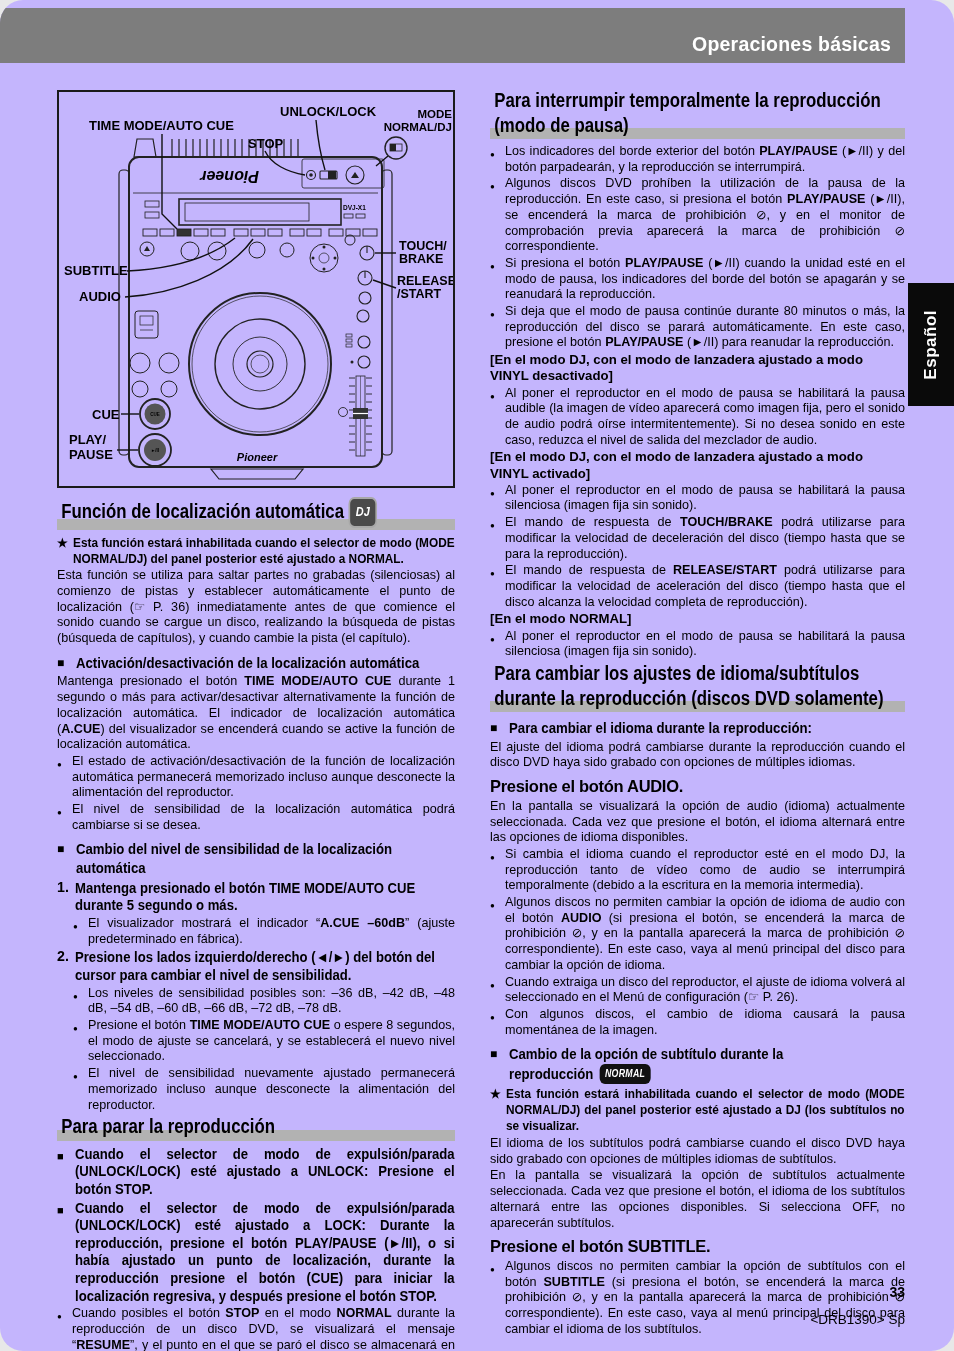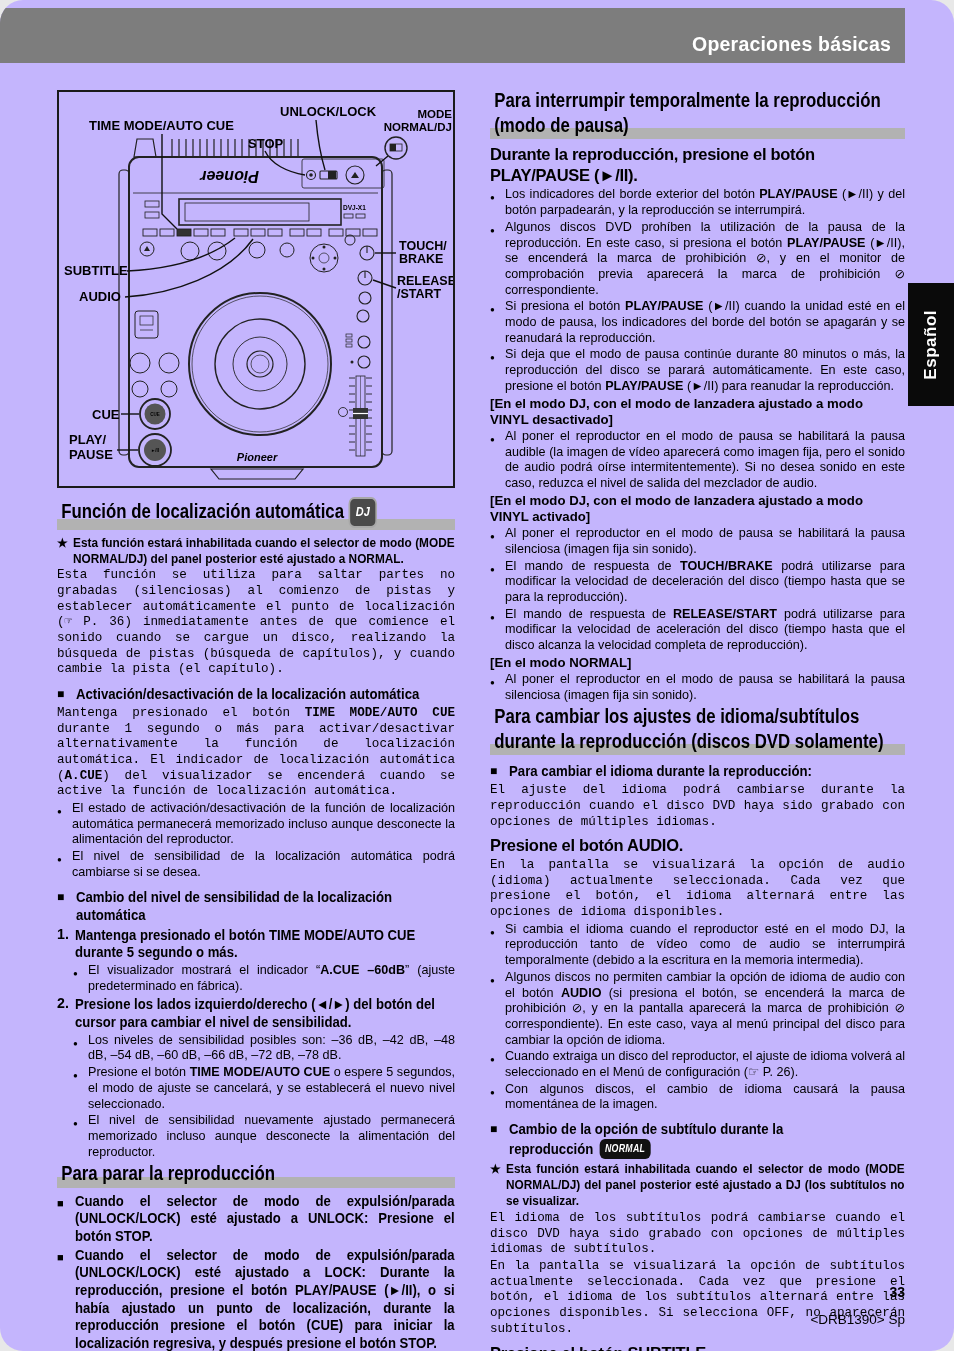--- a/index.html
+++ b/index.html
@@ -34,21 +34,21 @@
                white-space:pre-line;width:119%;transform:scaleX(0.84);transform-origin:0 0;
                padding-left:5px;box-sizing:border-box;}
   
   .hsub{margin:7px 0 2px;padding-left:19px;}
   .hsub .mk{font-size:12px;top:2px;}
   .hsub .ct{font-weight:bold;font-size:15px;line-height:18.5px;white-space:pre-line;
             display:inline-block;width:113%;transform:scaleX(0.88);transform-origin:0 0;}
   
   .boldsub{margin:5px 0 2px;}
   .boldsub .ct{font-weight:bold;font-size:16.5px;line-height:20px;letter-spacing:-.3px;}
-  .para{text-align:justify;font-family:Liberation Mono, monospace;}
+  .para{text-align:justify;}
   .bullet{padding-left:15px;text-align:justify;}
   .bullet .mk{font-size:8px;top:3px;}
   .bullet.sub{padding-left:31px;}
   .bullet.sub .mk{left:16px;}
   .star{padding-left:16px;font-weight:bold;}
   .star .mk{font-size:12px;top:1px;}
   .star .ct{display:inline-block;width:108%;transform:scaleX(0.925);transform-origin:0 0;
             font-size:12.8px;line-height:16px;text-align:justify;}
   .bracket{font-weight:bold;font-size:13.2px;line-height:16.2px;}
   .num{padding-left:18px;margin-top:2px;}
@@ -245,31 +245,30 @@
       <div class="blk para"><span class="ct"><span>Esta función se utiliza para saltar partes no grabadas (silenciosas) al comienzo de pistas y establecer automáticamente el punto de localización (☞ P. 36) inmediatamente antes de que comience el sonido cuando se cargue un disco, realizando la búsqueda de pistas (búsqueda de capítulos), y cuando cambie la pista (el capítulo).</span></span></div>
       <div class="blk hsub"><span class="mk">■</span><span class="ct"><span>Activación/desactivación de la localización automática</span></span></div>
       <div class="blk para"><span class="ct"><span>Mantenga presionado el botón </span><b>TIME MODE/AUTO CUE</b><span> durante 1 segundo o más para activar/desactivar alternativamente la función de localización automática. El indicador de localización automática (</span><b>A.CUE</b><span>) del visualizador se encenderá cuando se active la función de localización automática.</span></span></div>
       <div class="blk bullet"><span class="mk">●</span><span class="ct"><span>El estado de activación/desactivación de la función de localización automática permanecerá memorizado incluso aunque desconecte la alimentación del reproductor.</span></span></div>
       <div class="blk bullet"><span class="mk">●</span><span class="ct"><span>El nivel de sensibilidad de la localización automática podrá cambiarse si se desea.</span></span></div>
       <div class="blk hsub"><span class="mk">■</span><span class="ct"><span>Cambio del nivel de sensibilidad de la localización automática</span></span></div>
       <div class="blk num"><span class="mk">1.</span><span class="ct"><span>Mantenga presionado el botón TIME MODE/AUTO CUE durante 5 segundo o más.</span></span></div>
       <div class="blk bullet sub"><span class="mk">●</span><span class="ct"><span>El visualizador mostrará el indicador “</span><b>A.CUE –60dB</b><span>” (ajuste predeterminado en fábrica).</span></span></div>
       <div class="blk num"><span class="mk">2.</span><span class="ct"><span>Presione los lados izquierdo/derecho (◄/►) del botón del cursor para cambiar el nivel de sensibilidad.</span></span></div>
       <div class="blk bullet sub"><span class="mk">●</span><span class="ct"><span>Los niveles de sensibilidad posibles son: –36 dB, –42 dB, –48 dB, –54 dB, –60 dB, –66 dB, –72 dB, –78 dB.</span></span></div>
-      <div class="blk bullet sub"><span class="mk">●</span><span class="ct"><span>Presione el botón </span><b>TIME MODE/AUTO CUE</b><span> o espere 5 segundos, el modo de ajuste se cancelará, y se establecerá el nuevo nivel seleccionado.</span></span></div>
+      <div class="blk bullet sub"><span class="mk">●</span><span class="ct"><span>Presione el botón </span><b>TIME MODE/AUTO CUE</b><span> o espere 8 segundos, el modo de ajuste se cancelará, y se establecerá el nuevo nivel seleccionado.</span></span></div>
       <div class="blk bullet sub"><span class="mk">●</span><span class="ct"><span>El nivel de sensibilidad nuevamente ajustado permanecerá memorizado incluso aunque desconecte la alimentación del reproductor.</span></span></div>
       <div class="blk section"><span class="band"></span><span class="ct"><span>Para parar la reproducción</span></span></div>
       <div class="blk sqbold"><span class="mk">■</span><span class="ct"><span>Cuando el selector de modo de expulsión/parada (UNLOCK/LOCK) esté ajustado a UNLOCK: Presione el botón STOP.</span></span></div>
       <div class="blk sqbold"><span class="mk">■</span><span class="ct"><span>Cuando el selector de modo de expulsión/parada (UNLOCK/LOCK) esté ajustado a LOCK: Durante la reproducción, presione el botón PLAY/PAUSE (►/II), o si había ajustado un punto de localización, durante la reproducción presione el botón (CUE) para iniciar la localización regresiva, y después presione el botón STOP.</span></span></div>
       <div class="blk bullet"><span class="mk">●</span><span class="ct"><span>Cuando posibles el botón </span><b>STOP</b><span> en el modo </span><b>NORMAL</b><span> durante la reproducción de un disco DVD, se visualizará el mensaje “</span><b>RESUME</b><span>”, y el punto en el que se paró el disco se almacenará en la memoria (función de reanudación).</span></span></div>
     </div>
   <div class="col right">
       <div class="blk section"><span class="band"></span><span class="ct"><span>Para interrumpir temporalmente la reproducción
 (modo de pausa)</span></span></div>
-      <div class="blk boldsub"><span class="ct"><span>Durante la reproducción, presione el botón PLAY/PAUSE (►/II).</span></span></div>
       <div class="blk bullet"><span class="mk">●</span><span class="ct"><span>Los indicadores del borde exterior del botón </span><b>PLAY/PAUSE</b><span> (►/II) y del botón parpadearán, y la reproducción se interrumpirá.</span></span></div>
       <div class="blk bullet"><span class="mk">●</span><span class="ct"><span>Algunos discos DVD prohíben la utilización de la pausa de la reproducción. En este caso, si presiona el botón </span><b>PLAY/PAUSE</b><span> (►/II), se encenderá la marca de prohibición ⊘, y en el monitor de comprobación previa aparecerá la marca de prohibición ⊘ correspondiente.</span></span></div>
       <div class="blk bullet"><span class="mk">●</span><span class="ct"><span>Si presiona el botón </span><b>PLAY/PAUSE</b><span> (►/II) cuando la unidad esté en el modo de pausa, los indicadores del borde del botón se apagarán y se reanudará la reproducción.</span></span></div>
       <div class="blk bullet"><span class="mk">●</span><span class="ct"><span>Si deja que el modo de pausa continúe durante 80 minutos o más, la reproducción del disco se parará automáticamente. En este caso, presione el botón </span><b>PLAY/PAUSE</b><span> (►/II) para reanudar la reproducción.</span></span></div>
       <div class="blk bracket"><span class="ct"><span>[En el modo DJ, con el modo de lanzadera ajustado a modo VINYL desactivado]</span></span></div>
       <div class="blk bullet"><span class="mk">●</span><span class="ct"><span>Al poner el reproductor en el modo de pausa se habilitará la pausa audible (la imagen de vídeo aparecerá como imagen fija, pero el sonido de audio podrá oírse intermitentemente). Si no desea sonido en este caso, reduzca el nivel de salida del mezclador de audio.</span></span></div>
       <div class="blk bracket"><span class="ct"><span>[En el modo DJ, con el modo de lanzadera ajustado a modo VINYL activado]</span></span></div>
       <div class="blk bullet"><span class="mk">●</span><span class="ct"><span>Al poner el reproductor en el modo de pausa se habilitará la pausa silenciosa (imagen fija sin sonido).</span></span></div>
       <div class="blk bullet"><span class="mk">●</span><span class="ct"><span>El mando de respuesta de </span><b>TOUCH/BRAKE</b><span> podrá utilizarse para modificar la velocidad de deceleración del disco (tiempo hasta que se para la reproducción).</span></span></div>
       <div class="blk bullet"><span class="mk">●</span><span class="ct"><span>El mando de respuesta de </span><b>RELEASE/START</b><span> podrá utilizarse para modificar la velocidad de aceleración del disco (tiempo hasta que el disco alcanza la velocidad completa de reproducción).</span></span></div>

